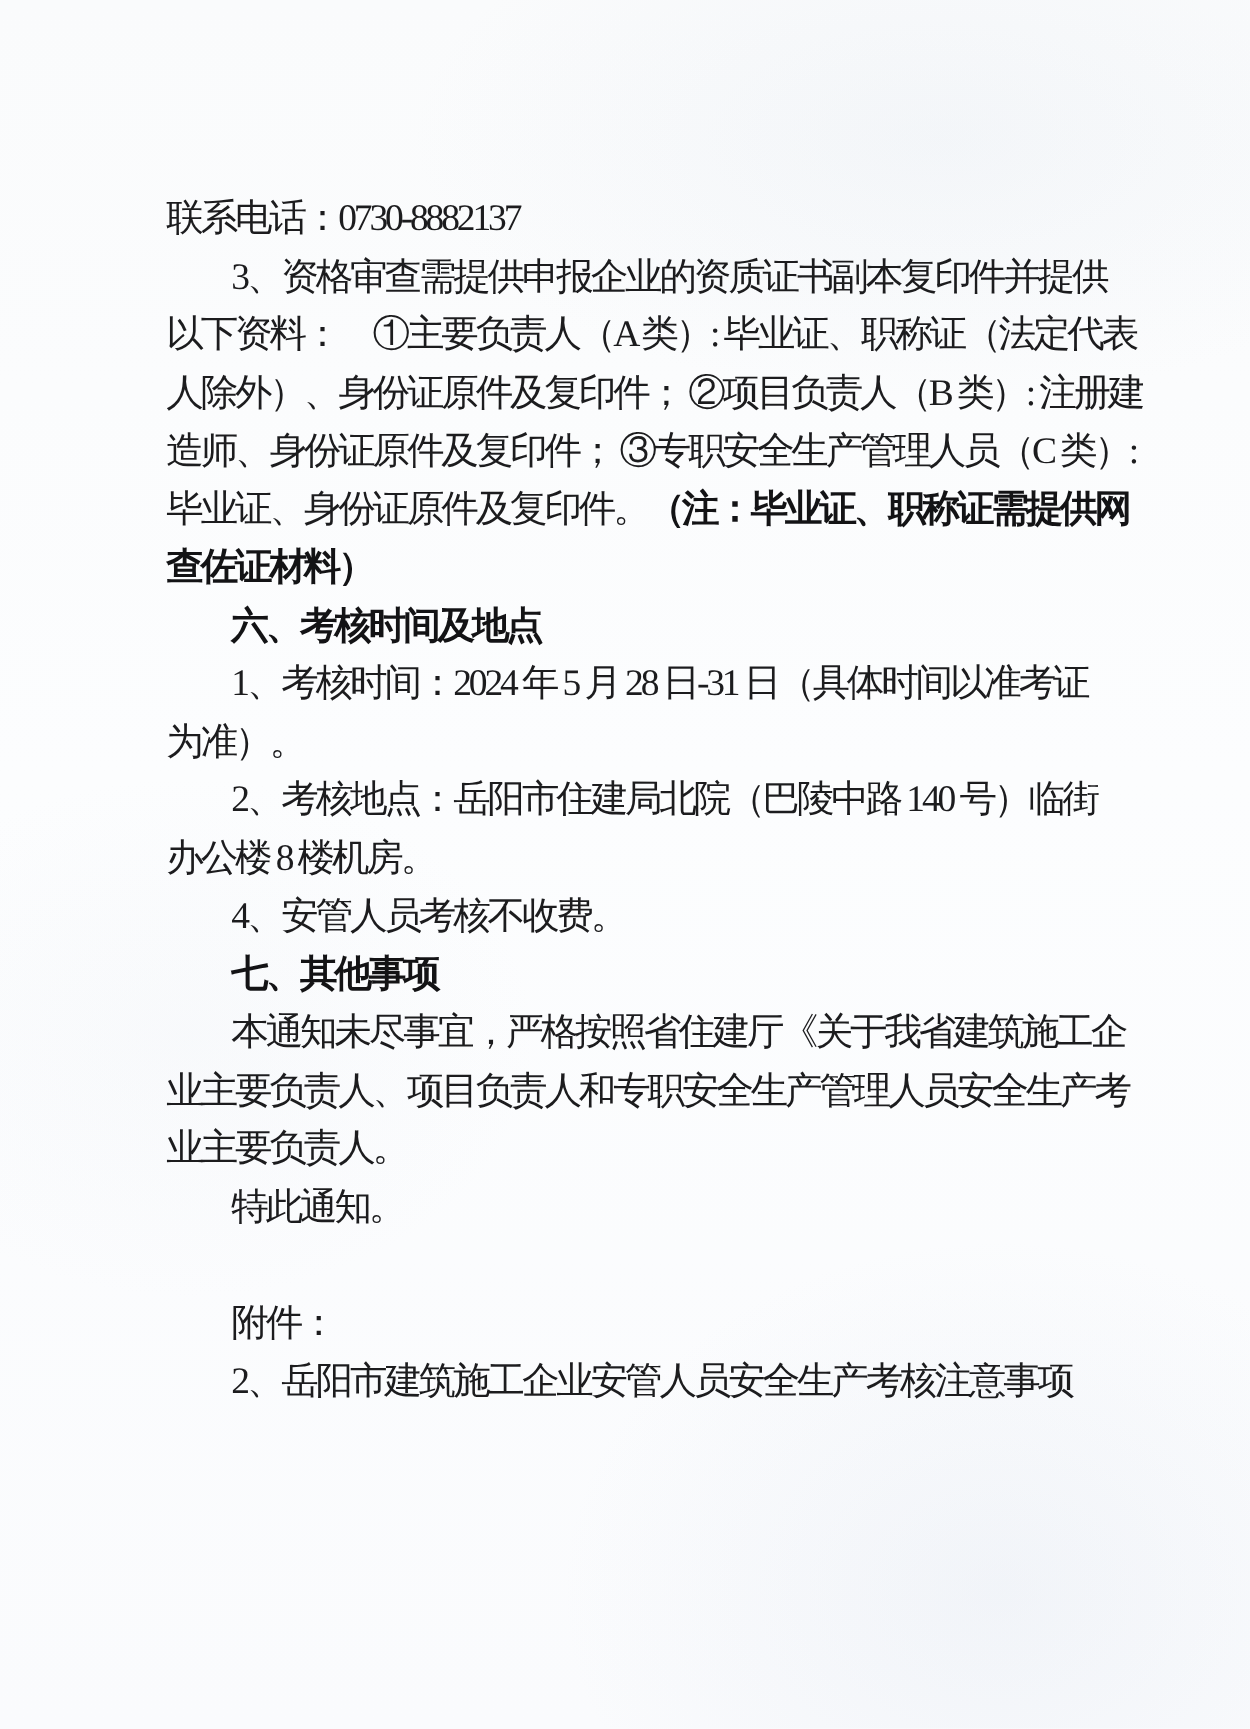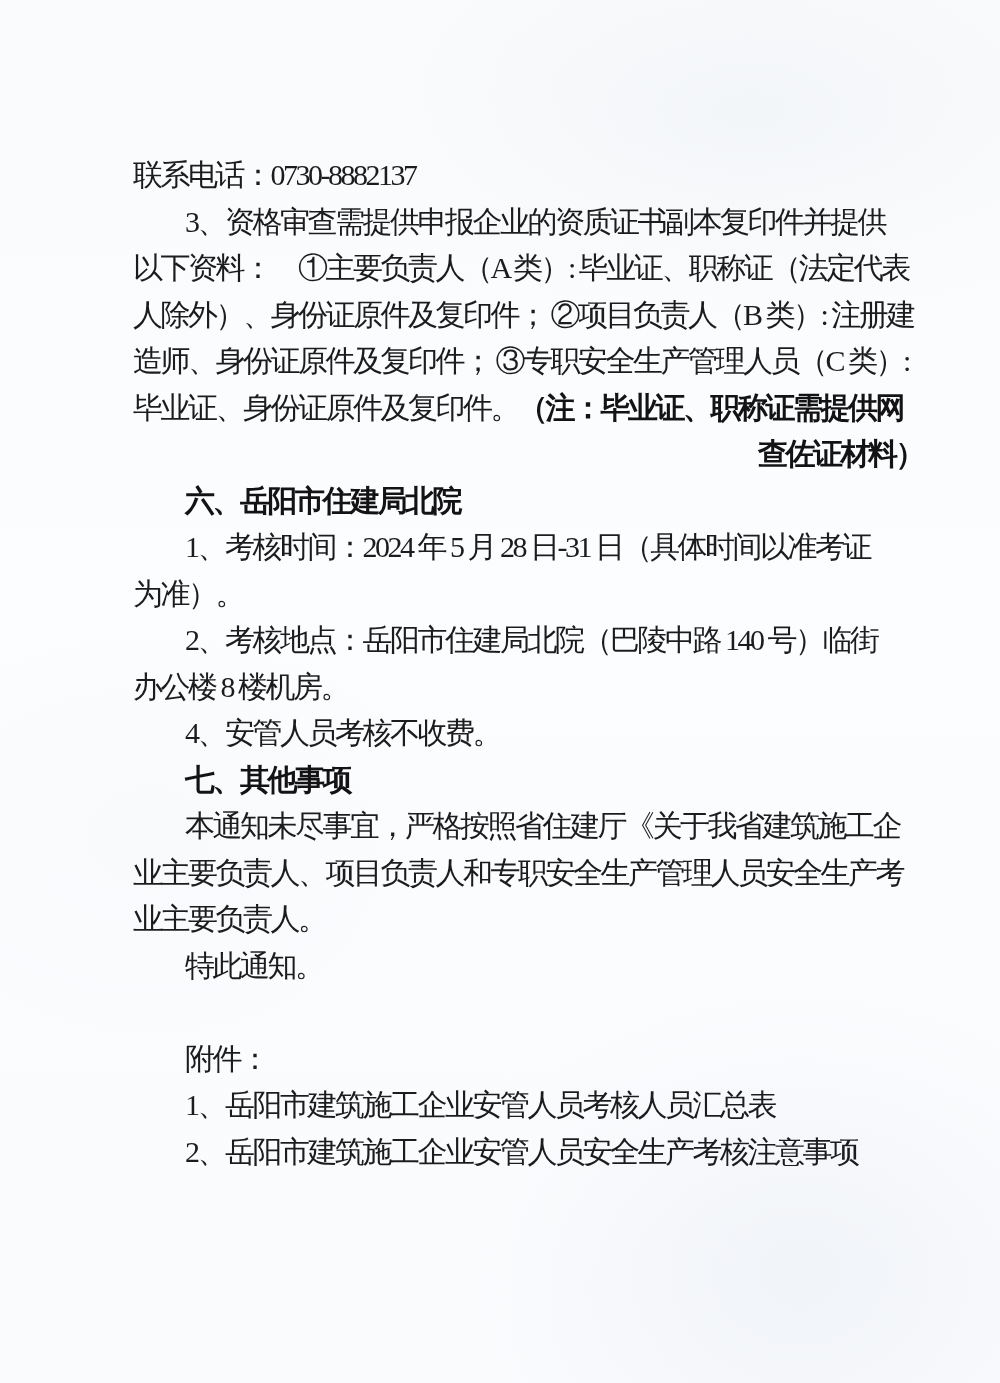--- a/index.html
+++ b/index.html
@@ -38,21 +38,20 @@
     white-space: nowrap;
   }
   .indent {
     padding-left: 52px;
   }
   .bold-note {
     font-weight: bold;
     font-family: "Liberation Sans", sans-serif;
     letter-spacing: -2.5px;
     color: #131315;
-    text-align: right;
   }
   .heading {
     font-weight: bold;
     font-family: "Liberation Sans", sans-serif;
     letter-spacing: -2.5px;
     color: #131315;
   }
   .spacer {
     height: 46.5px;
   }
@@ -67,33 +66,32 @@
 
     <div class="line indent">3、资格审查需提供申报企业的资质证书副本复印件并提供</div>
     <div class="line">以下资料：　①主要负责人（A 类）: 毕业证、职称证（法定代表</div>
     <div class="line">人除外）、身份证原件及复印件； ②项目负责人（B 类）: 注册建</div>
     <div class="line">造师、身份证原件及复印件； ③专职安全生产管理人员（C 类）:</div>
     <div class="line">
       <span>毕业证、身份证原件及复印件。</span><span class="bold-note">（注：毕业证、职称证需提供网</span>
     </div>
     <div class="line bold-note">查佐证材料）</div>
 
-    <div class="line heading indent">六、岳阳市住建局北院</div>
+    <div class="line heading indent">六、考核时间及地点</div>
     <div class="line indent">1、考核时间：2024 年 5 月 28 日-31 日（具体时间以准考证</div>
     <div class="line">为准）。</div>
     <div class="line indent">2、考核地点：岳阳市住建局北院（巴陵中路 140 号）临街</div>
     <div class="line">办公楼 8 楼机房。</div>
     <div class="line indent">4、安管人员考核不收费。</div>
 
     <div class="line heading indent">七、其他事项</div>
     <div class="line indent">本通知未尽事宜，严格按照省住建厅《关于我省建筑施工企</div>
     <div class="line">业主要负责人、项目负责人和专职安全生产管理人员安全生产考</div>
     <div class="line">业主要负责人。</div>
     <div class="line indent">特此通知。</div>
 
     <div class="line spacer"></div>
 
     <div class="line indent">附件：</div>
-    <div class="line indent">1、岳阳市建筑施工企业安管人员考核人员汇总表</div>
     <div class="line indent">2、岳阳市建筑施工企业安管人员安全生产考核注意事项</div>
 
   </div>
 </div>
 
 </body></html>

